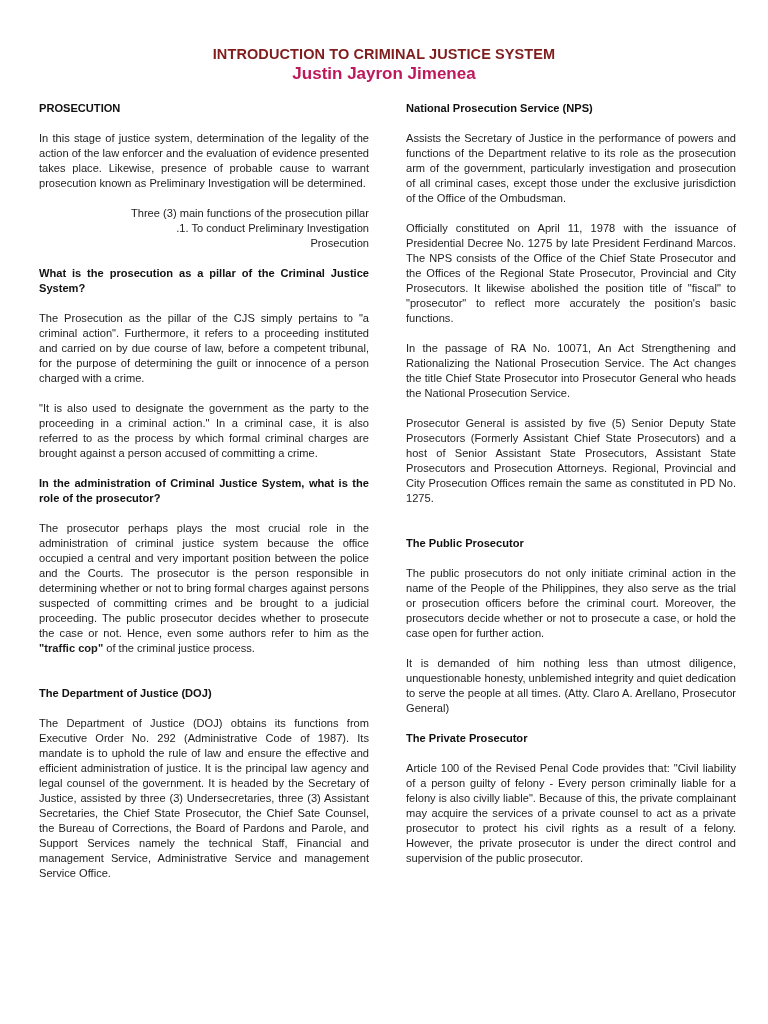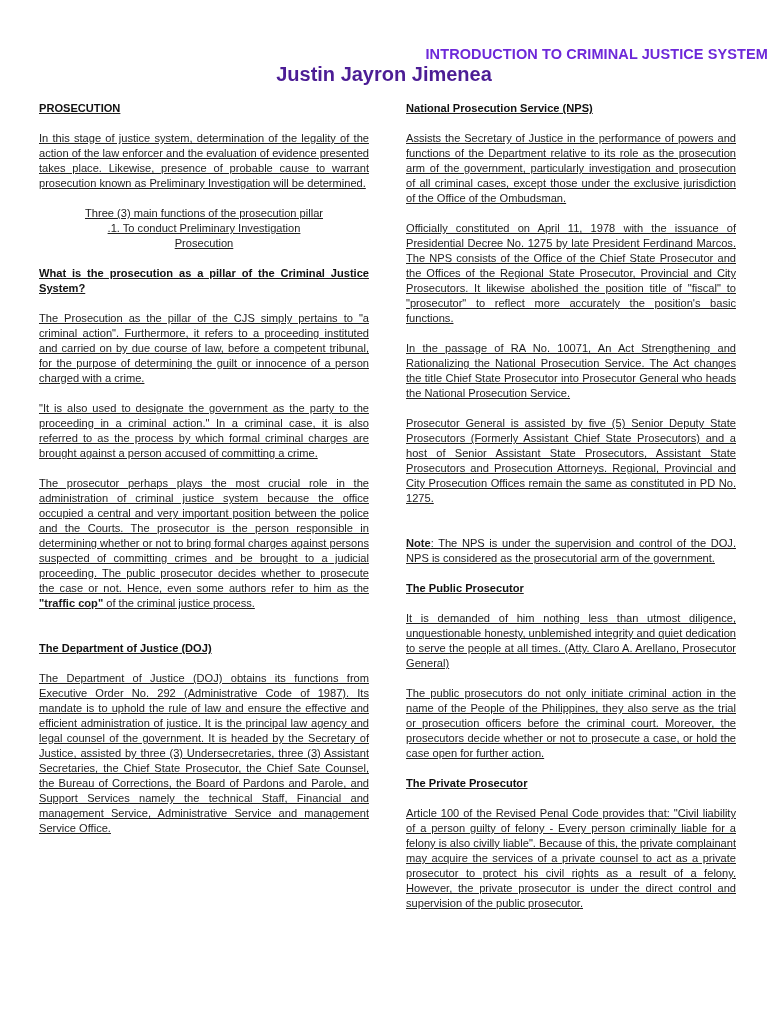--- a/index.html
+++ b/index.html
@@ -27,54 +27,52 @@
       position: absolute;
       top: 44px;
       left: 0;
       width: 768px;
       text-align: center;
     }
     .title {
       font-size: 14.5px;
       font-weight: bold;
       line-height: 20px;
-      color: #6d28d9;
+      color: #7f1d1d;
       letter-spacing: 0.1px;
-      text-align: right;
     }
     .author {
-      font-size: 20px;
+      font-size: 17px;
       font-weight: bold;
       line-height: 20px;
-      color: #4c1d95;
+      color: #be185d;
       text-align: center;
     }
     .col {
       position: absolute;
       top: 101px;
       width: 330px;
       font-size: 11.1px;
       line-height: 15px;
       text-align: justify;
       color: #1c1c1c;
-      text-decoration: underline;
     }
     .col-left { left: 39px; }
     .col-right { left: 406px; }
     .col p {
-      margin: 0 0 15px 0;
+      margin: 8px 0 15px 0;
     }
     .col .heading {
       font-weight: bold;
       margin: 0 0 15px 0;
       color: #111;
     }
     .col .list-block {
       margin: 4px 0 15px 0;
-      text-align: center;
+      text-align: right;
     }
     .col .list-block div {
       margin: 0;
     }
     .bold { font-weight: bold; }
     .spacer { height: 15px; }
   </style>
 </head>
 <body>
 
@@ -93,41 +91,41 @@
     <div class="list-block">
       <div>Three (3) main functions of the prosecution pillar</div>
       <div>.1. To conduct Preliminary Investigation</div>
       <div>Prosecution</div>
     </div>
 
     <div class="heading">What is the prosecution as a pillar of the Criminal Justice System?</div>
     <p>The Prosecution as the pillar of the CJS simply pertains to "a criminal action". Furthermore, it refers to a proceeding instituted and carried on by due course of law, before a competent tribunal, for the purpose of determining the guilt or innocence of a person charged with a crime.</p>
     <p>"It is also used to designate the government as the party to the proceeding in a criminal action." In a criminal case, it is also referred to as the process by which formal criminal charges are brought against a person accused of committing a crime.</p>
 
+    <div class="heading">In the administration of Criminal Justice System, what is the role of the prosecutor?</div>
     <p><span>The prosecutor perhaps plays the most crucial role in the administration of criminal justice system because the office occupied a central and very important position between the police and the Courts. The prosecutor is the person responsible in determining whether or not to bring formal charges against persons suspected of committing crimes and be brought to a judicial proceeding. The public prosecutor decides whether to prosecute the case or not. Hence, even some authors refer to him as the </span><span class="bold">"traffic cop"</span><span> of the criminal justice process.</span></p>
 
     <div class="spacer"></div>
 
     <div class="heading">The Department of Justice (DOJ)</div>
     <p>The Department of Justice (DOJ) obtains its functions from Executive Order No. 292 (Administrative Code of 1987). Its mandate is to uphold the rule of law and ensure the effective and efficient administration of justice. It is the principal law agency and legal counsel of the government. It is headed by the Secretary of Justice, assisted by three (3) Undersecretaries, three (3) Assistant Secretaries, the Chief State Prosecutor, the Chief Sate Counsel, the Bureau of Corrections, the Board of Pardons and Parole, and Support Services namely the technical Staff, Financial and management Service, Administrative Service and management Service Office.</p>
   </div>
 
   <div class="col col-right">
 
     <div class="heading">National Prosecution Service (NPS)</div>
     <p>Assists the Secretary of Justice in the performance of powers and functions of the Department relative to its role as the prosecution arm of the government, particularly investigation and prosecution of all criminal cases, except those under the exclusive jurisdiction of the Office of the Ombudsman.</p>
     <p>Officially constituted on April 11, 1978 with the issuance of Presidential Decree No. 1275 by late President Ferdinand Marcos. The NPS consists of the Office of the Chief State Prosecutor and the Offices of the Regional State Prosecutor, Provincial and City Prosecutors. It likewise abolished the position title of "fiscal" to "prosecutor" to reflect more accurately the position's basic functions.</p>
     <p>In the passage of RA No. 10071, An Act Strengthening and Rationalizing the National Prosecution Service. The Act changes the title Chief State Prosecutor into Prosecutor General who heads the National Prosecution Service.</p>
     <p>Prosecutor General is assisted by five (5) Senior Deputy State Prosecutors (Formerly Assistant Chief State Prosecutors) and a host of Senior Assistant State Prosecutors, Assistant State Prosecutors and Prosecution Attorneys. Regional, Provincial and City Prosecution Offices remain the same as constituted in PD No. 1275.</p>
 
     <div class="spacer"></div>
 
-    <p><span class="bold">Note</span><span>: The NPS is under the supervision and control of the DOJ. NPS is considered as the prosecutorial arm of the government.</span></p>
 
     <div class="heading">The Public Prosecutor</div>
+    <p>The public prosecutors do not only initiate criminal action in the name of the People of the Philippines, they also serve as the trial or prosecution officers before the criminal court. Moreover, the prosecutors decide whether or not to prosecute a case, or hold the case open for further action.</p>
     <p>It is demanded of him nothing less than utmost diligence, unquestionable honesty, unblemished integrity and quiet dedication to serve the people at all times. (Atty. Claro A. Arellano, Prosecutor General)</p>
-    <p>The public prosecutors do not only initiate criminal action in the name of the People of the Philippines, they also serve as the trial or prosecution officers before the criminal court. Moreover, the prosecutors decide whether or not to prosecute a case, or hold the case open for further action.</p>
 
     <div class="heading">The Private Prosecutor</div>
     <p>Article 100 of the Revised Penal Code provides that: "Civil liability of a person guilty of felony - Every person criminally liable for a felony is also civilly liable". Because of this, the private complainant may acquire the services of a private counsel to act as a private prosecutor to protect his civil rights as a result of a felony. However, the private prosecutor is under the direct control and supervision of the public prosecutor.</p>
   </div>
 
 </div>
 
 </body></html>

